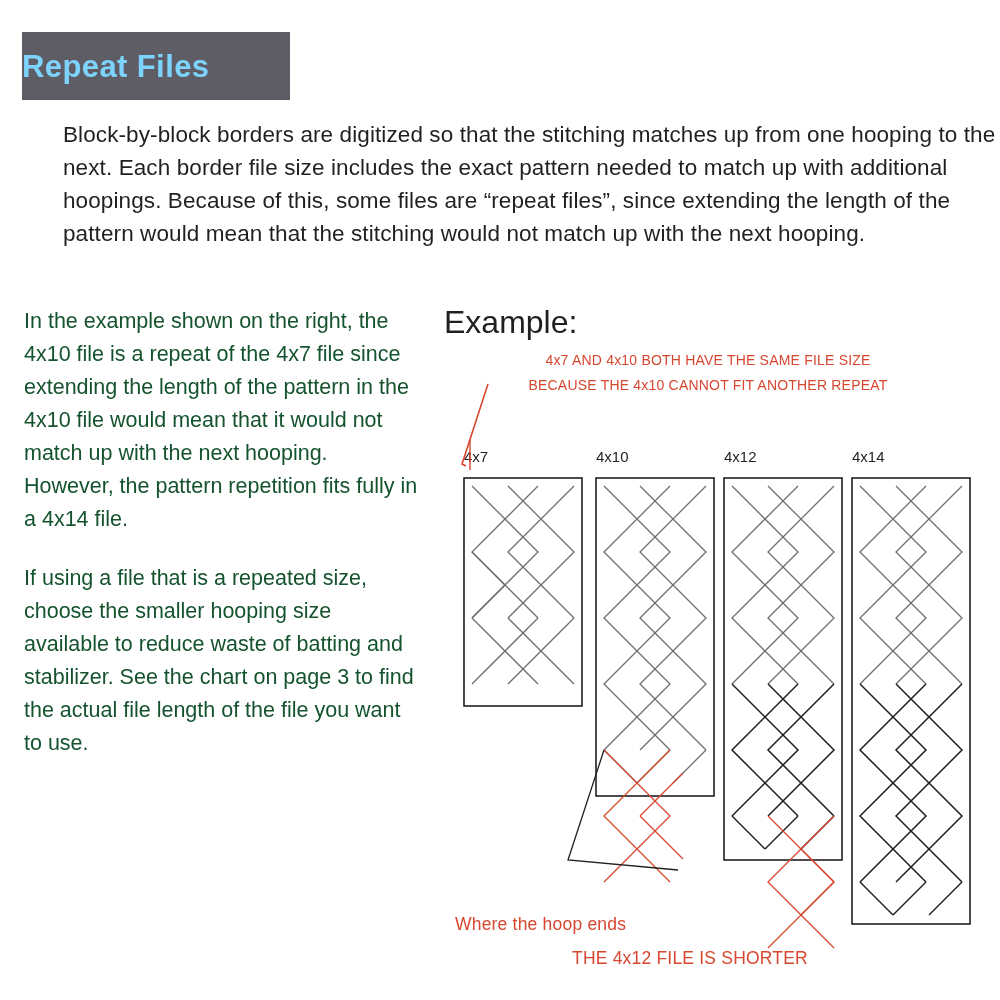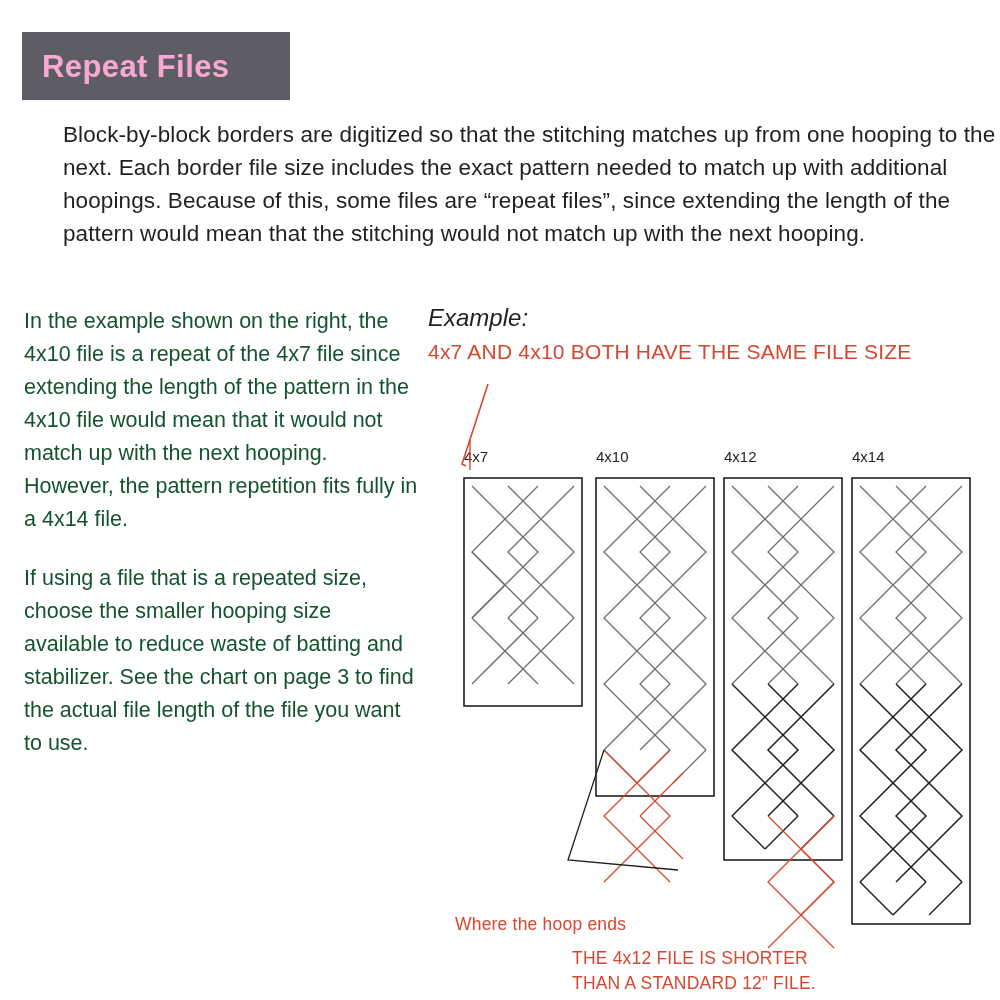--- a/index.html
+++ b/index.html
@@ -26,25 +26,24 @@
     position: absolute;
     left: 22px;
     top: 32px;
     width: 268px;
     height: 68px;
     background: #5e5d66;
     display: flex;
     align-items: center;
   }
   .title-banner .title-text {
-    color: #f9a8d4;
+    color: #7dd3fc;
     font-size: 31px;
     font-weight: bold;
     letter-spacing: 0.4px;
-    padding-left: 20px;
     line-height: 1;
   }
 
   
   .intro {
     position: absolute;
     left: 22px;
     top: 118px;
     width: 955px;
     font-size: 22.5px;
@@ -69,31 +68,31 @@
   }
 
   
   .right-col {
     position: absolute;
     left: 428px;
     top: 305px;
     width: 560px;
   }
   .example-label {
-    font-size: 24px;
+    font-size: 32px;
     color: #231f20;
-    margin: 0 0 8px 0;
+    margin: 0 0 8px 16px;
     line-height: 1.1;
-    font-style: italic;
   }
   .red-caption {
     color: #d7472f;
-    font-size: 21px;
+    font-size: 14px;
     line-height: 25px;
     letter-spacing: 0.2px;
+    text-align: center;
   }
 
   
   .diagram {
     position: absolute;
     left: 428px;
     top: 440px;
     width: 560px;
     height: 540px;
     text-align: right;
@@ -132,20 +131,21 @@
 
   <div class="left-col">
     <p>In the example shown on the right, the 4x10 file is a repeat of the 4x7 file since extending the length of the pattern in the 4x10 file would mean that it would not match up with the next hooping. However, the pattern repetition fits fully in a 4x14 file.</p>
     <p>If using a file that is a repeated size, choose the smaller hooping size available to reduce waste of batting and stabilizer. See the chart on page 3 to find the actual file length of the file you want to use.</p>
   </div>
 
   <div class="right-col">
     <p class="example-label">Example:</p>
     <div class="red-caption">
       <div>4x7 AND 4x10 BOTH HAVE THE SAME FILE SIZE</div>
+      <div>BECAUSE THE 4x10 CANNOT FIT ANOTHER REPEAT</div>
     </div>
   </div>
 
   <div class="diagram">
     <svg width="560" height="540" viewBox="0 0 560 540" xmlns="http://www.w3.org/2000/svg">
       <defs>
 
         <g id="lattice-gray">
           <g stroke="#6d6e71" stroke-width="1.3" fill="none"></g>
         </g>
@@ -247,16 +247,15 @@
   </div>
 
   <svg style="position:absolute; left:428px; top:378px; width:200px; height:110px;">
     <path d="M60 6 L34 86 L38 88" stroke="#d7472f" stroke-width="1.6" fill="none"></path>
   </svg>
 
   <div class="bottom-caption" id="hoop-ends-label">Where the hoop ends</div>
 
   <div class="bottom-caption" id="shorter-label">
     <div>THE 4x12 FILE IS SHORTER</div>
-    <div>THAN A STANDARD 12” FILE.</div>
   </div>
 
 </div>
 
 </body></html>

